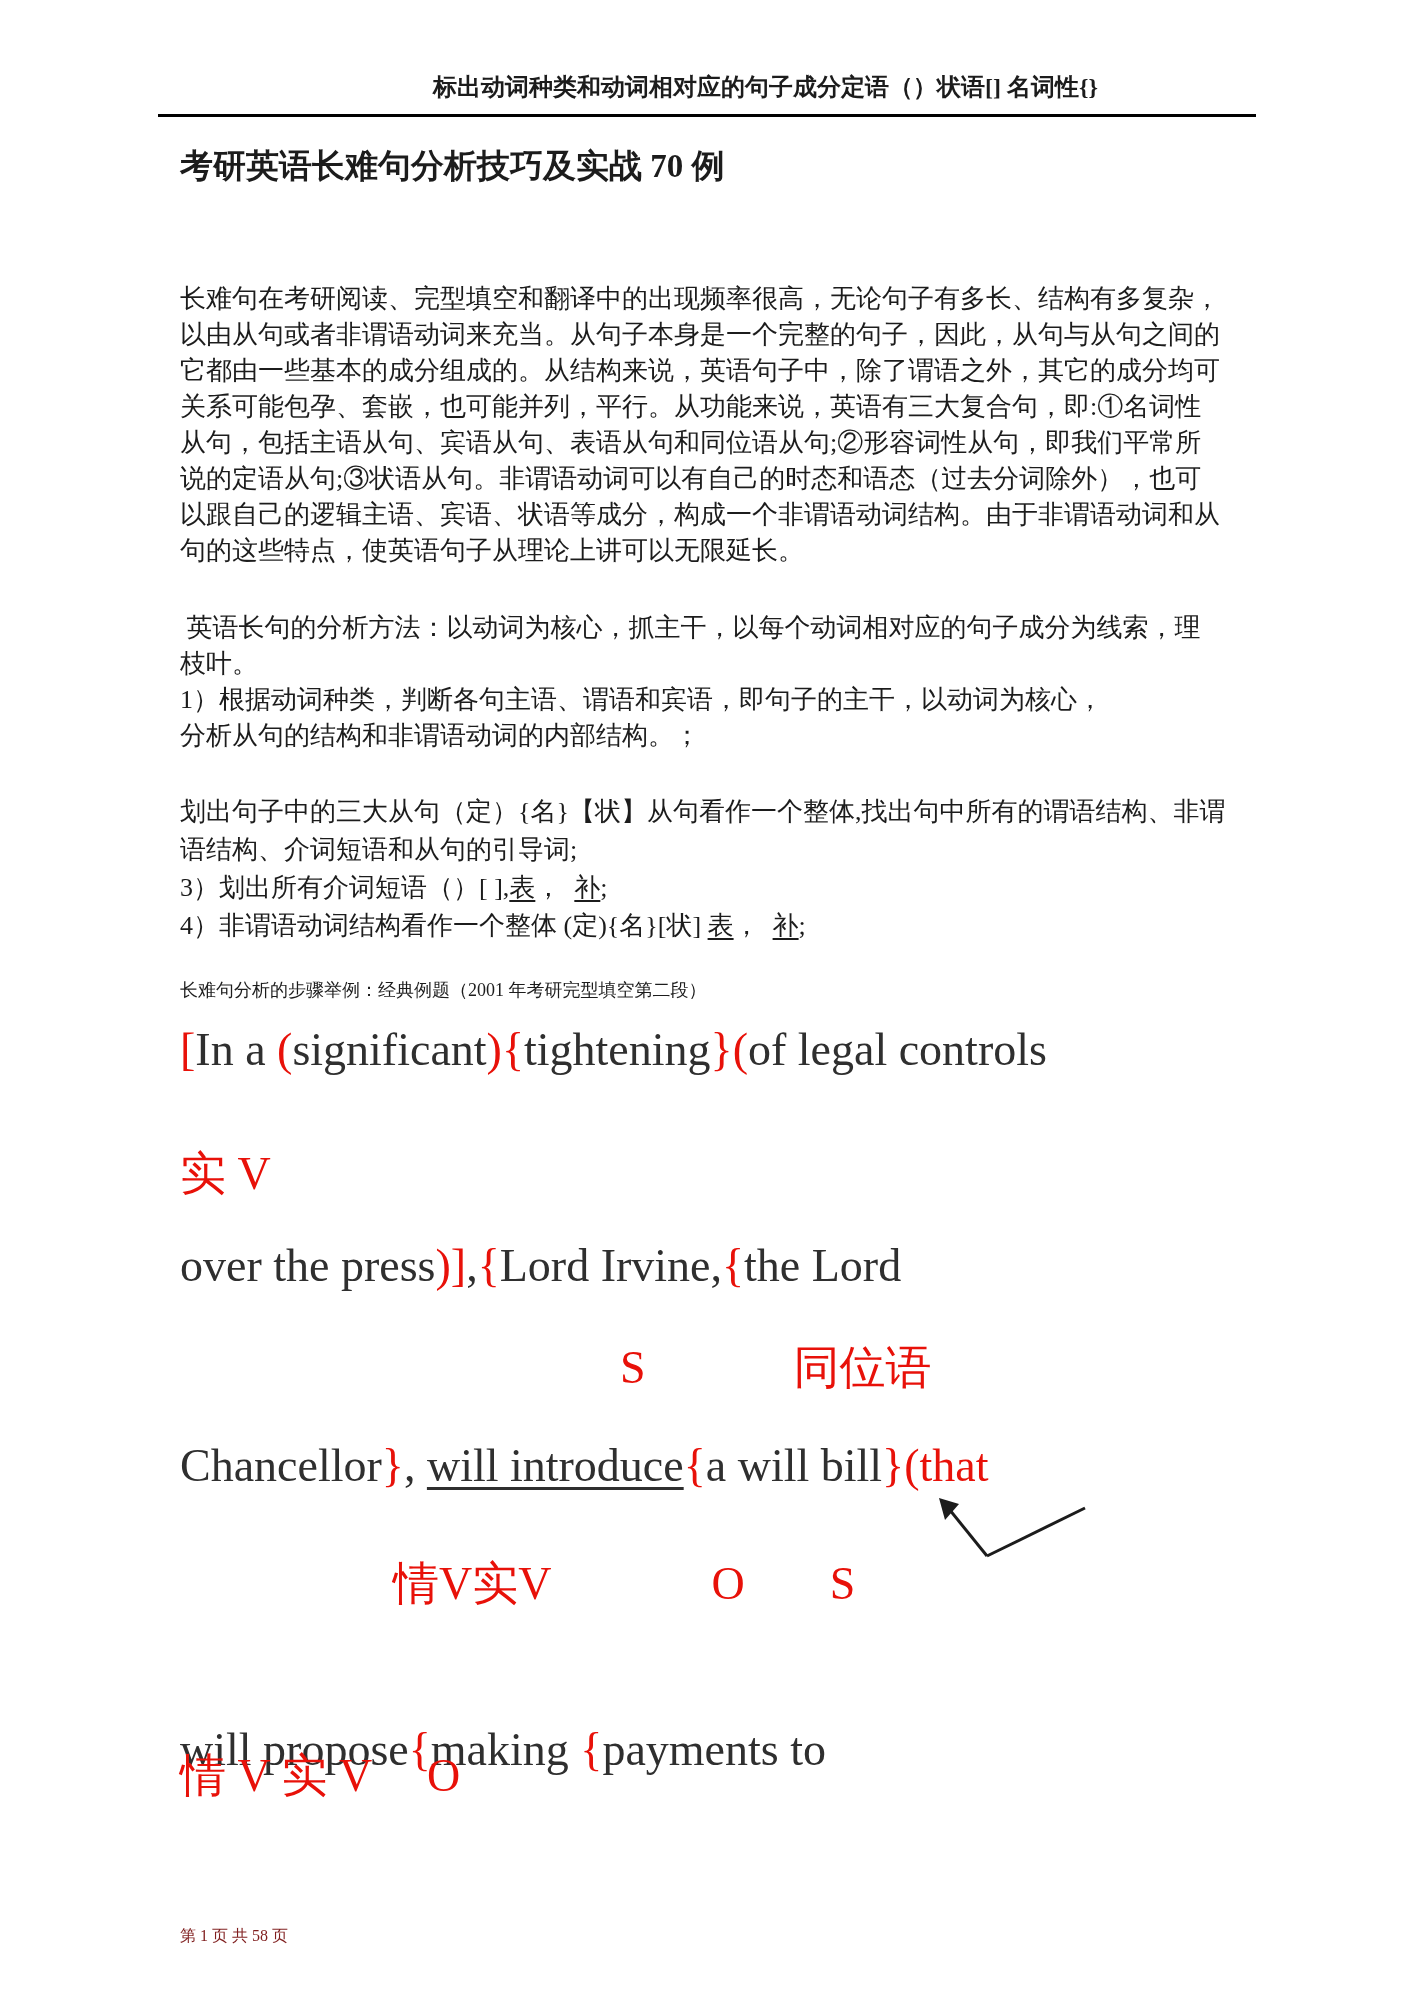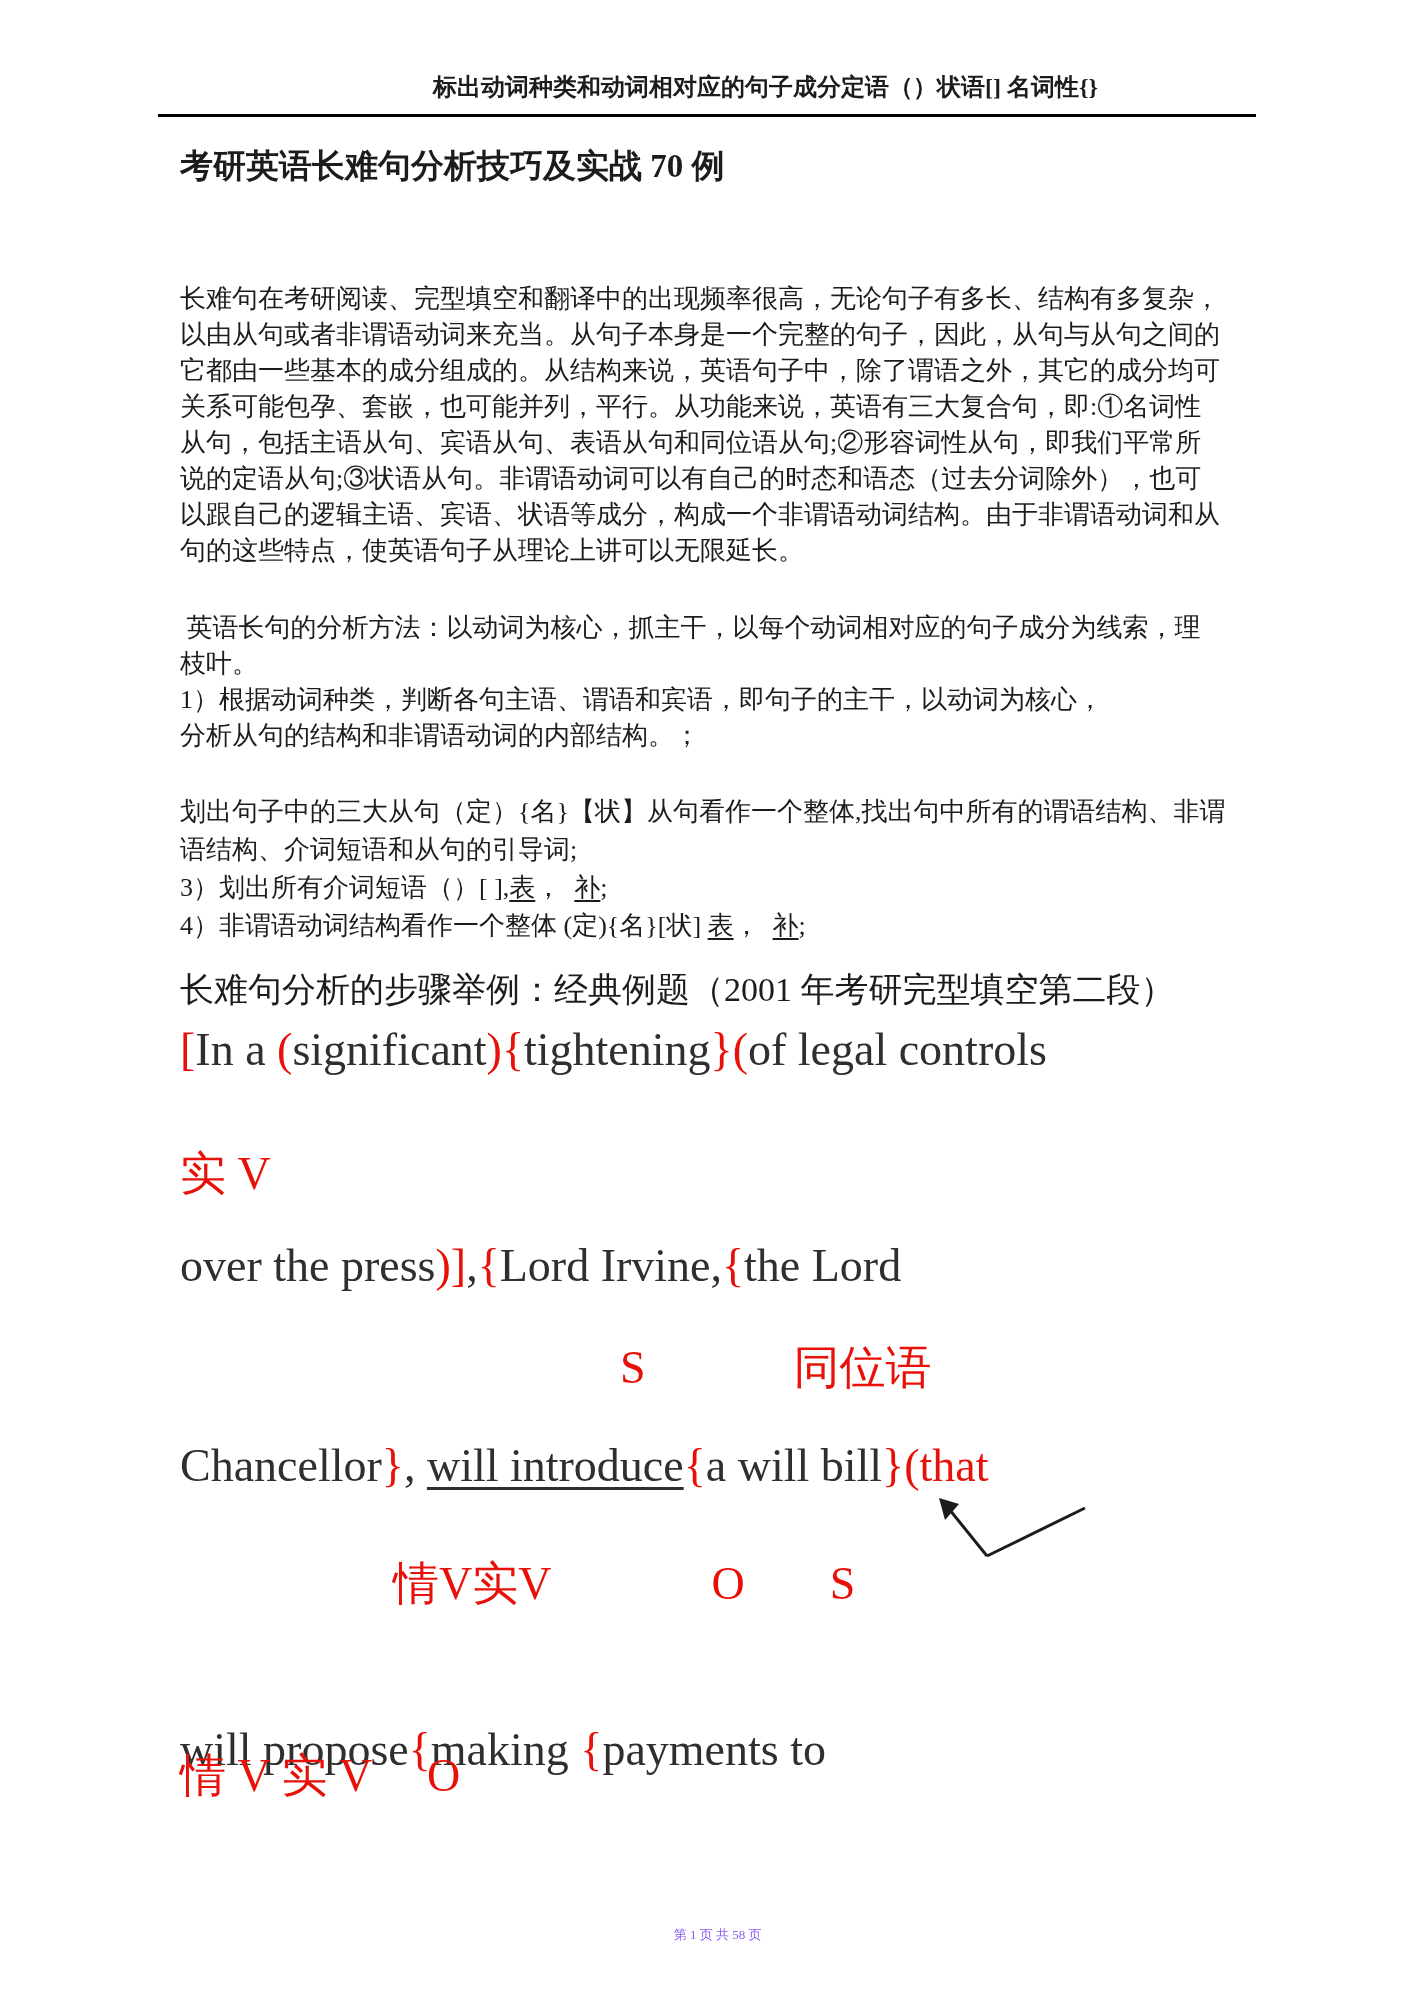--- a/index.html
+++ b/index.html
@@ -23,31 +23,31 @@
     white-space:pre;
   }
   .title {
     left:180px; top:146px; width:1075px;
     text-align:left; font-weight:bold; font-size:33px; line-height:40px;
     white-space:pre;
   }
   .para { left:180px; width:1085px; font-size:26px; line-height:36px; }
   .para .line { white-space:pre-wrap; }
   .rules { line-height:38px; }
-  .caption { left:180px; top:972px; width:1085px; font-size:34px; line-height:36px; white-space:pre; }
+  .caption { left:180px; top:972px; width:1085px; font-size:18px; line-height:36px; white-space:pre; }
   .bigline {
     left:180px; font-size:46px; line-height:56px;
     color:#2f2f2f; white-space:pre;
   }
   .red { color:var(--red,#e81109); }
   .u { text-decoration:underline; text-decoration-thickness:3px; text-underline-offset:6px; }
   .para .u { text-decoration-thickness:2px; text-underline-offset:4px; }
   .footer {
     left:180px; top:1926px; width:1075px;
-    text-align:center; font-size:13px; color:#8b5cf6; white-space:pre;
+    font-size:16px; color:#7f1d1d; white-space:pre;
   }
   .arrow { left:925px; top:1494px; }
 </style>
 </head>
 <body>
 
 <div class="page">
 
   <div class="abs header">
     <span>标出动词种类和动词相对应的句子成分</span>

